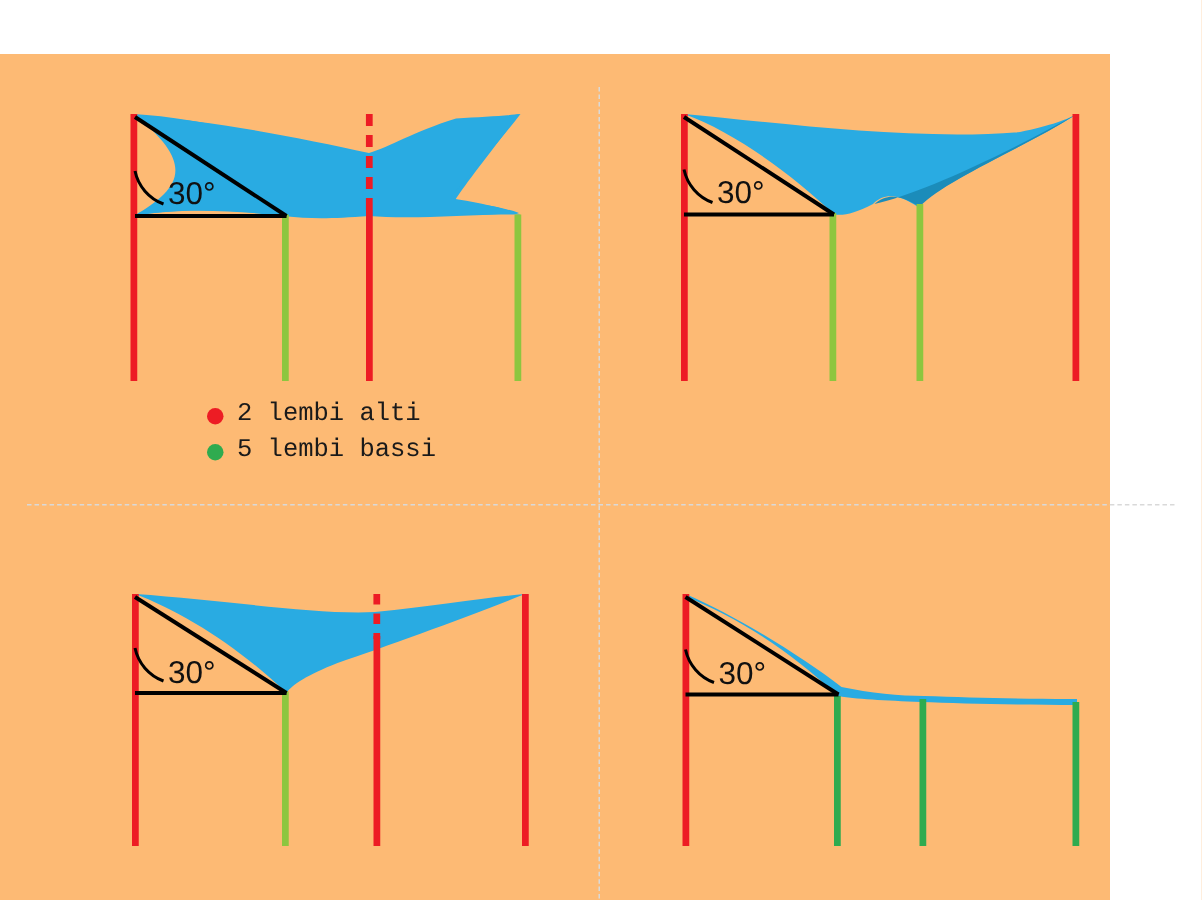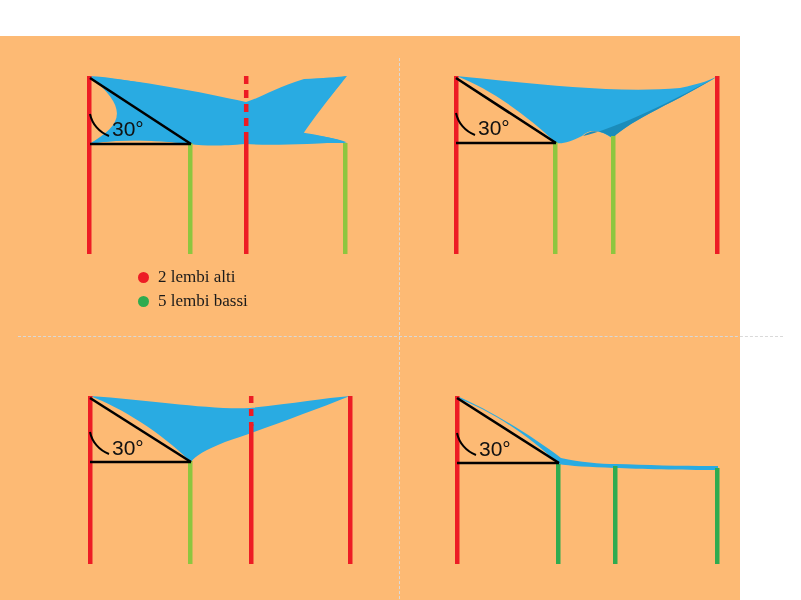--- a/index.html
+++ b/index.html
@@ -61,21 +61,21 @@
     margin-top: 6px;
     margin-right: 9px;
   }
   .legend-dot.red { background: #ed1c24; }
   .legend-dot.green { background: #2fab4f; }
   .legend-label {
     font-size: 17px;
     line-height: 22px;
     color: #1a1a1a;
     white-space: pre-line;
-    font-family: Liberation Serif, serif;
+    font-family: Liberation Mono, monospace;
   }
   .p1 { left: 60px;  top: 22px; width: 340px; height: 270px; }
   .p2 { left: 430px; top: 22px; width: 340px; height: 270px; }
   .p3 { left: 60px;  top: 330px; width: 340px; height: 250px; }
   .p4 { left: 430px; top: 330px; width: 340px; height: 250px; }
 
   .legend-1 { left: 78px;  top: 208px; }
 </style>
 </head>
 <body>

